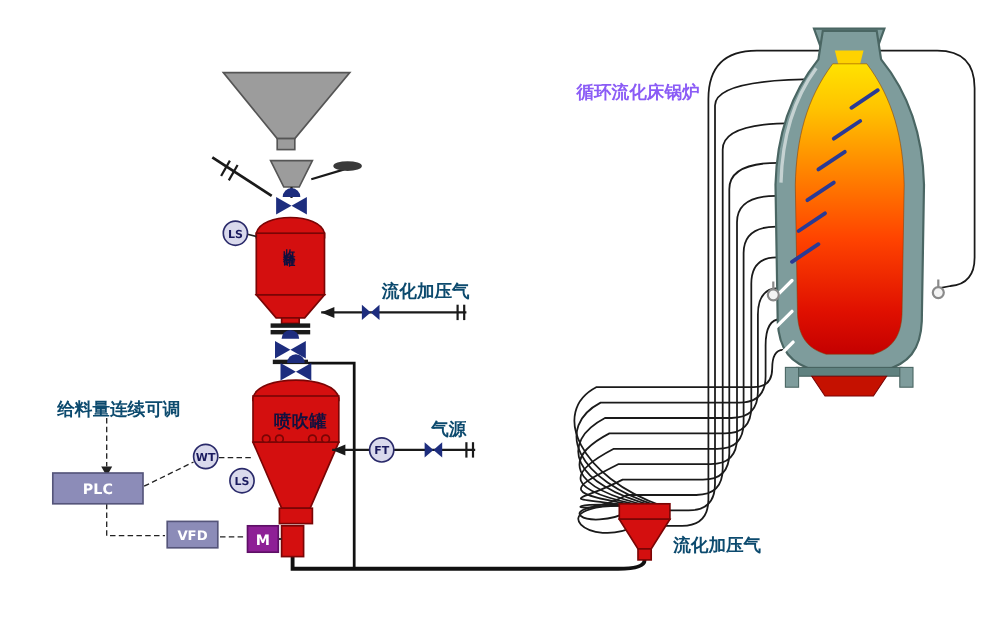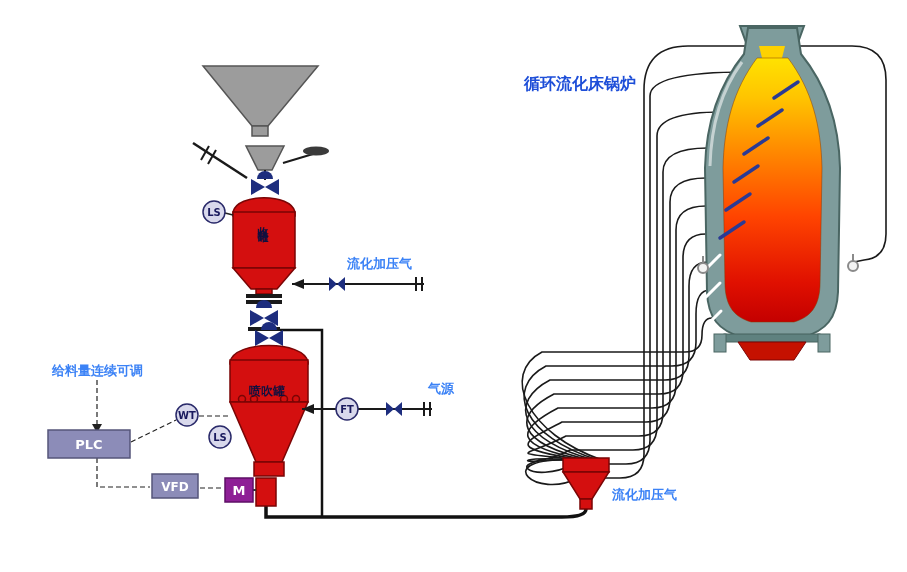--- a/index.html
+++ b/index.html
@@ -1,22 +1,22 @@
 <!DOCTYPE html>
 <html><head>
 <meta charset="utf-8">
 <style>
   html,body{margin:0;padding:0;background:#fff;}
   .canvas{position:relative;width:907px;height:572px;background:#ffffff;overflow:hidden;
           font-family:"DejaVu Sans",sans-serif;}
   .canvas > svg{position:absolute;left:0;top:0;}
-  .lbl{position:absolute;font-weight:bold;color:#3b82f6;white-space:nowrap;font-size:13px;}
+  .lbl{position:absolute;font-weight:bold;color:#0c4a6e;white-space:nowrap;font-size:16px;}
   .lbl.navy{color:#10103f;}
   .app-list{position:absolute;left:524px;top:72px;font-size:16px;font-weight:bold;
-            line-height:23px;color:#1d4ed8;}
+            line-height:23px;color:#8b5cf6;}
   .v-label{writing-mode:vertical-rl;text-orientation:upright;letter-spacing:2px;
            font-size:11px;line-height:11px;}
   .svgtxt{font-family:"DejaVu Sans",sans-serif;font-weight:bold;}
 </style>
 </head>
 <body>
 
 <div class="canvas">
 
 <svg width="907" height="572" viewBox="0 0 907 572">
@@ -201,19 +201,19 @@
     <circle cx="347" cy="409" r="11" fill="#d9d9ec" stroke="#2a2a6a" stroke-width="1.5"></circle>
     <text class="svgtxt" x="347" y="413" font-size="10" fill="#1a1a5e" text-anchor="middle">FT</text>
   </g>
 </svg>
 
 <div class="app-list">
   <div>循环流化床锅炉</div>
 </div>
 
 <div class="lbl" style="left:347px;top:255px;">流化加压气</div>
-<div class="lbl" style="left:392px;top:380px;margin-left:36px;">气源</div>
+<div class="lbl" style="left:392px;top:380px;">气源</div>
 <div class="lbl" style="left:52px;top:362px;">给料量连续可调</div>
 <div class="lbl" style="left:612px;top:486px;">流化加压气</div>
 <div class="lbl navy v-label" style="left:257px;top:218px;">收料罐</div>
-<div class="lbl navy" style="left:249px;top:383px;font-size:12px;">喷吹罐</div>
+<div class="lbl navy" style="left:249px;top:373px;font-size:16px;">喷吹罐</div>
 
 </div>
 
 </body></html>

